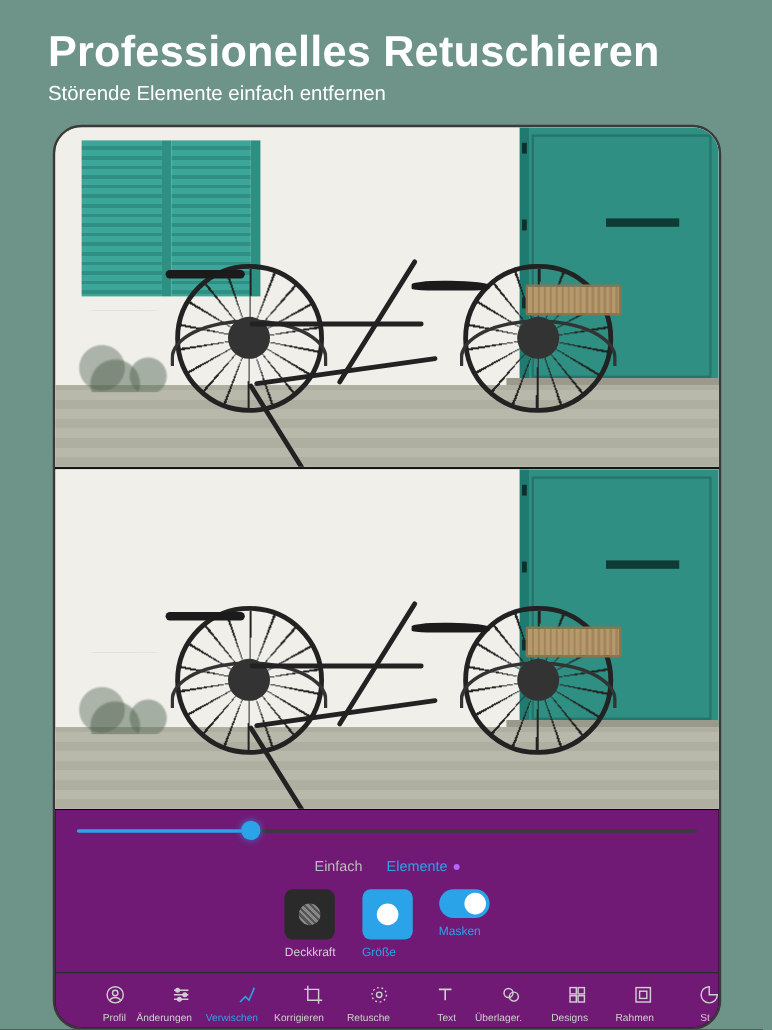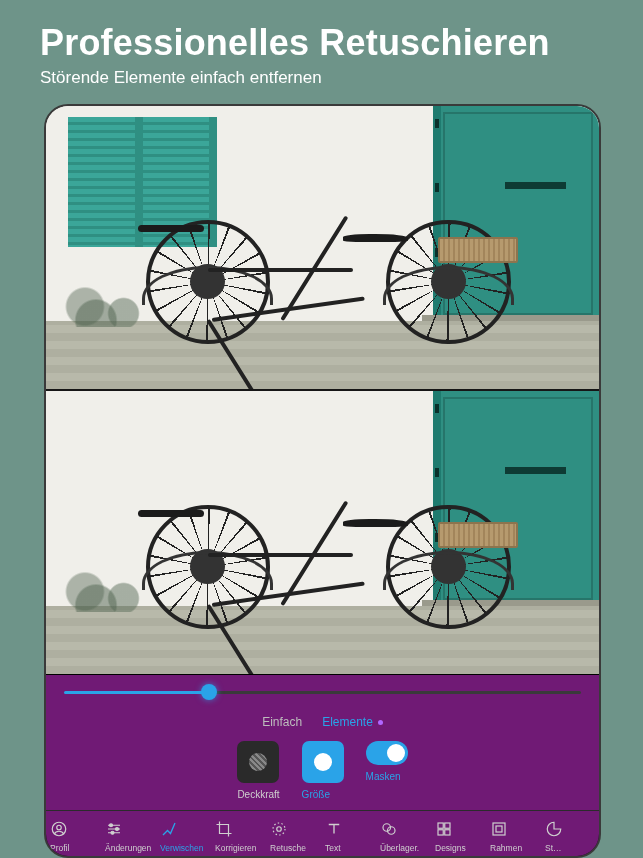--- a/index.html
+++ b/index.html
@@ -167,21 +167,21 @@
   .toggle{
     width:42px;height:24px;border-radius:14px;background:#2aa3e8;position:relative;
   }
   .toggle::after{content:"";position:absolute;right:3px;top:3px;width:18px;height:18px;border-radius:50%;background:#fff;}
   .bottom-sep{height:1px;background:#2b2b2b;}
   .nav-row{
     display:flex;align-items:flex-start;gap:0;
     padding:9px 4px 3px 4px;overflow:hidden;
   }
   .nav{
-    flex:0 0 55px;display:flex;flex-direction:column;align-items:flex-start;gap:5px;
+    flex:0 0 55px;display:flex;flex-direction:column;align-items:flex-end;gap:5px;
     font-size:8.5px;color:#cfcfcf;cursor:pointer;
   }
   .nav.active{color:#2aa3e8;}
   .nav svg{width:18px;height:18px;}
   .nav.active svg{color:#2aa3e8;}
 </style>
 </head>
 <body>
 
 <div class="header">

